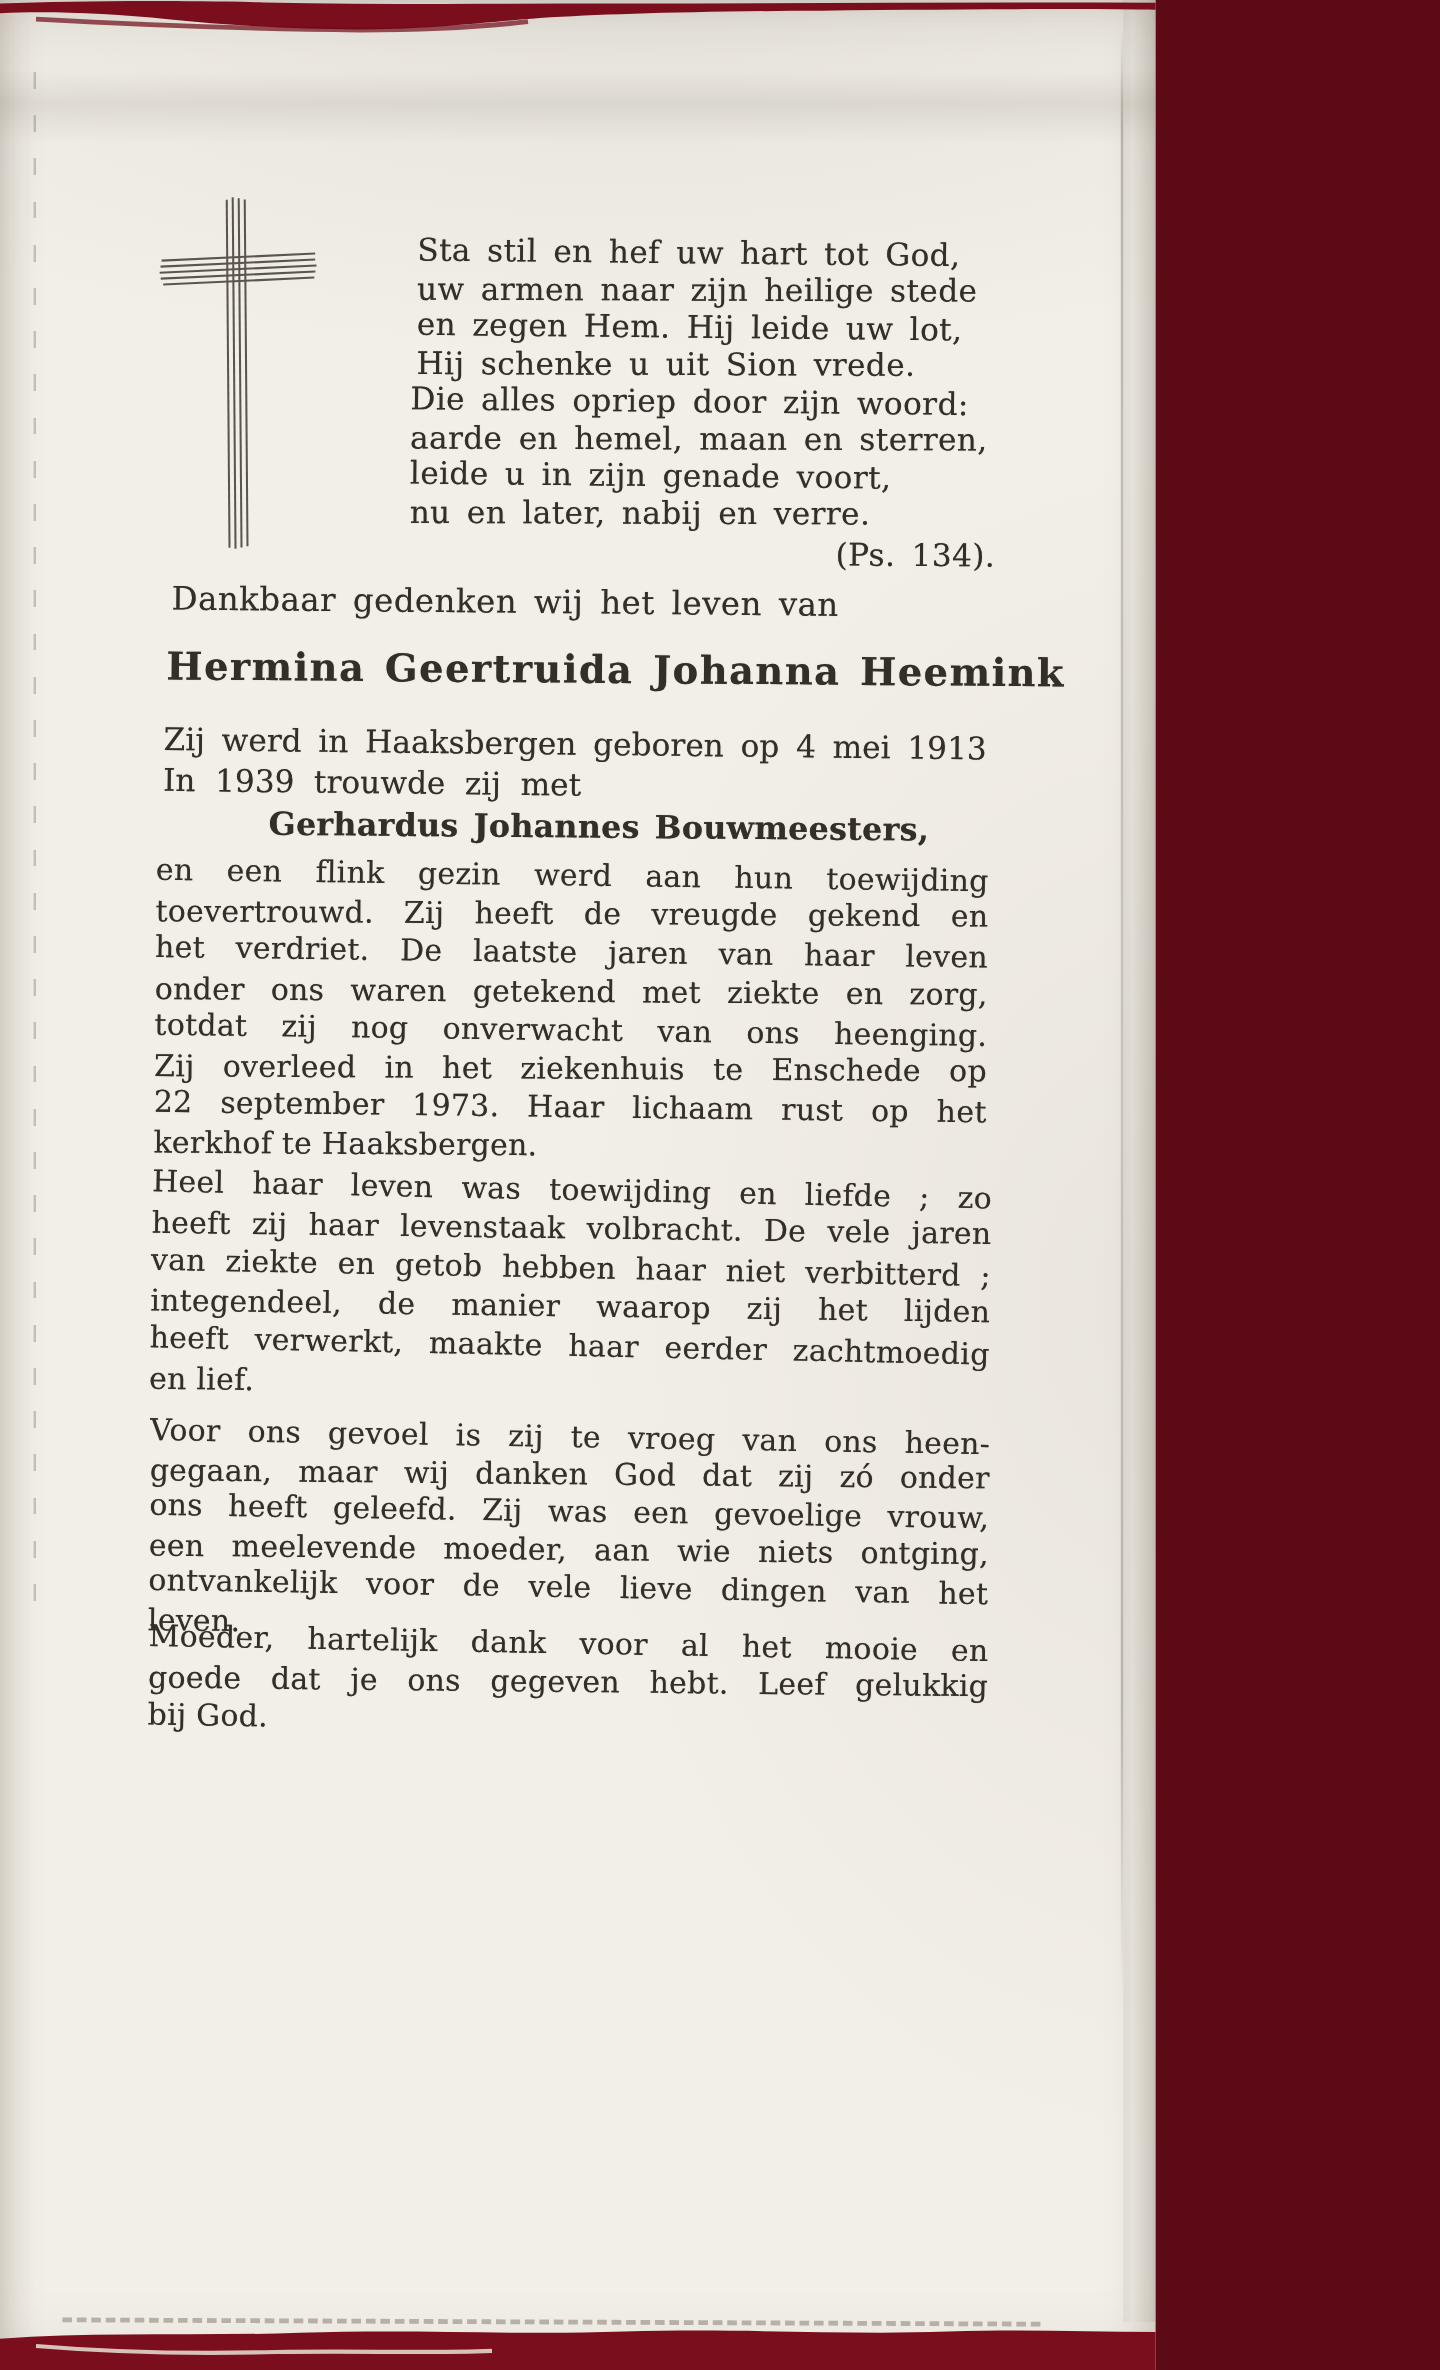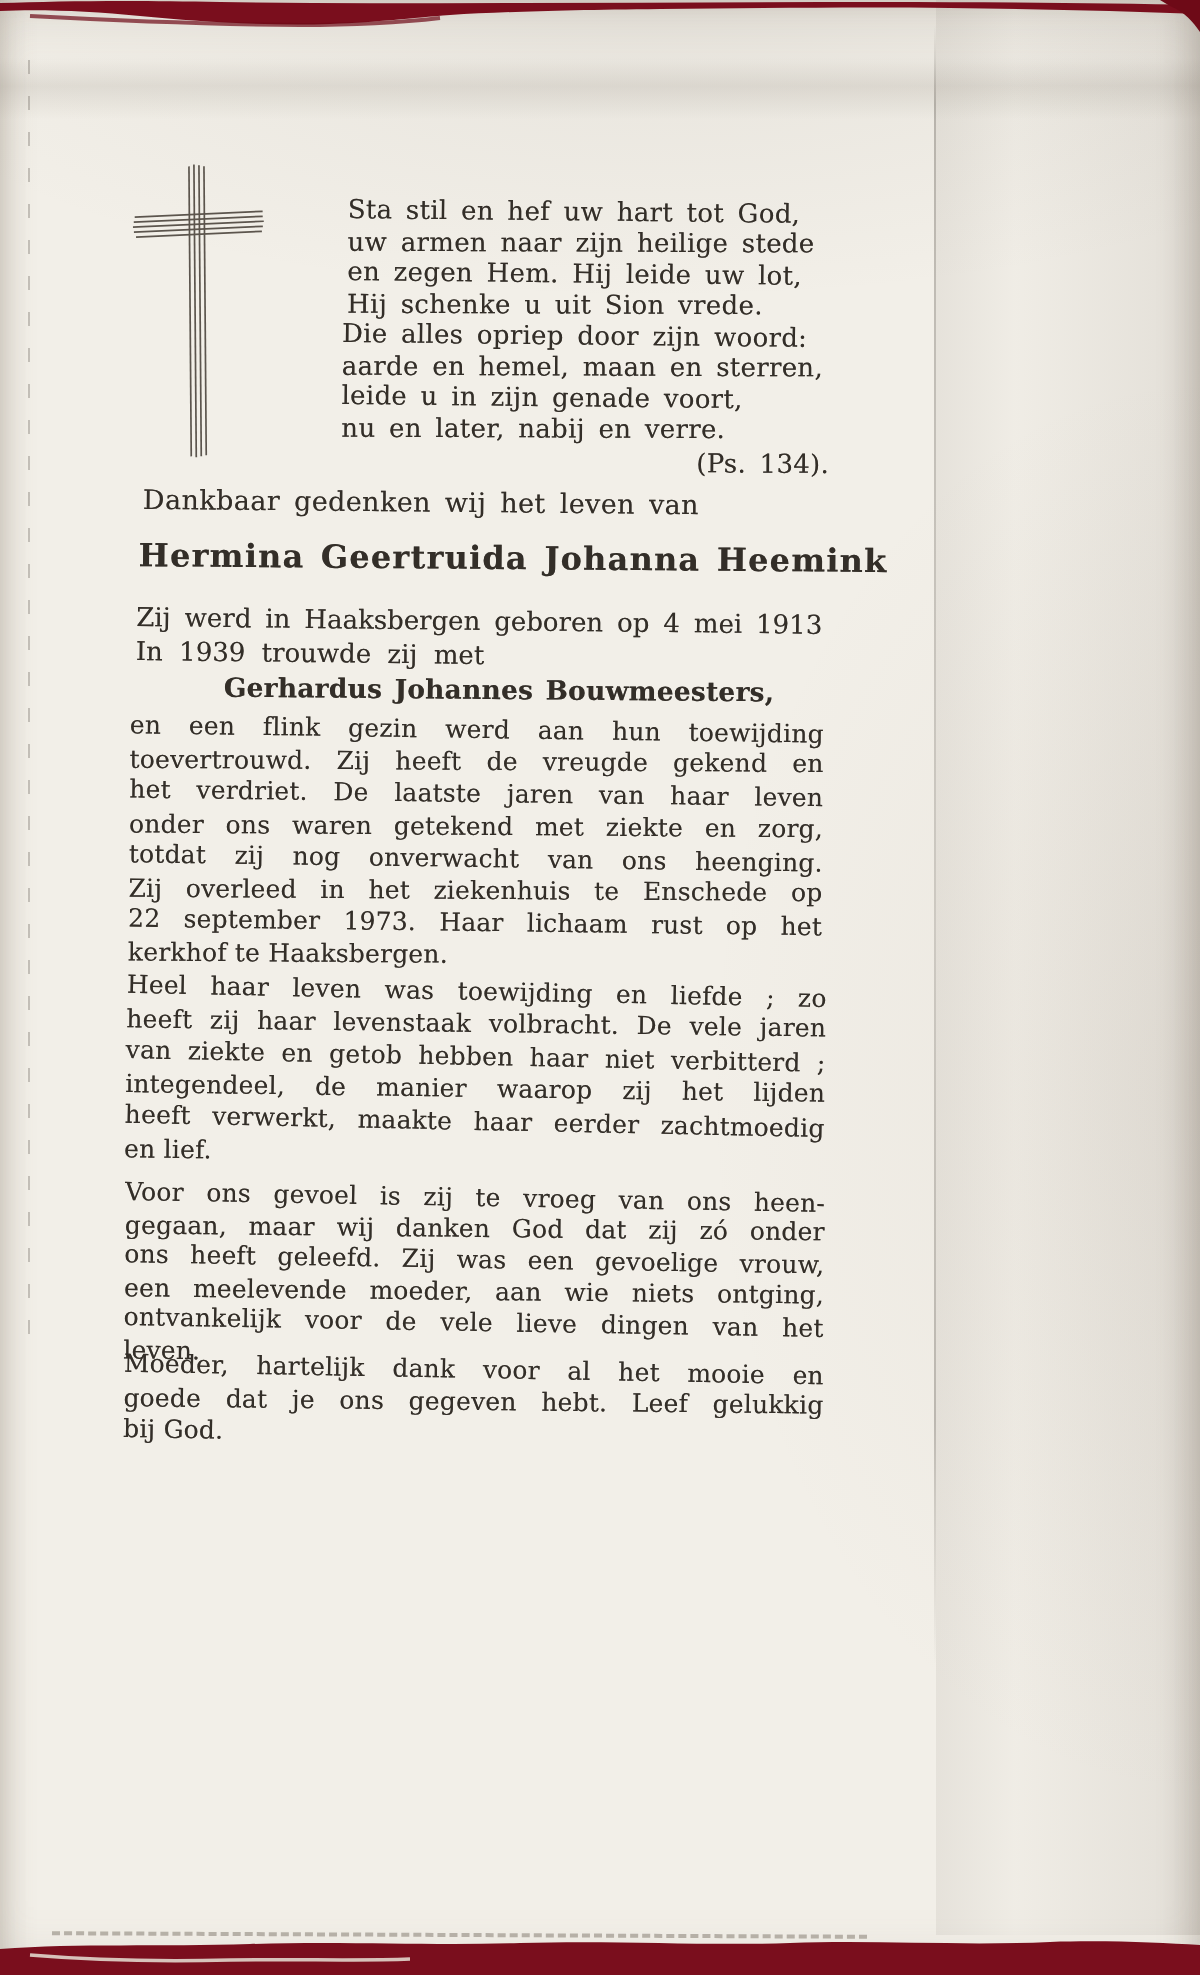--- a/index.html
+++ b/index.html
@@ -1,18 +1,18 @@
 <!DOCTYPE html>
 <html><head>
 <meta charset="utf-8">
 <style>
   * { margin:0; padding:0; box-sizing:border-box; }
   html,body { background:#5c0a15; }
   .page {
-    position:relative; width:1200px; height:1975px; overflow:hidden;
+    position:relative; width:963px; height:1975px; overflow:hidden;
     font-family:"DejaVu Serif","Liberation Serif",serif;
     background:
       linear-gradient(180deg, rgba(148,140,128,0) 58px, rgba(148,140,128,0.18) 86px, rgba(148,140,128,0) 120px),
       radial-gradient(1400px 500px at 55% 0%, rgba(135,128,118,0.10), rgba(135,128,118,0) 60%),
       radial-gradient(900px 1300px at 100% 55%, rgba(150,135,120,0.09), rgba(150,135,120,0) 55%),
       #f2efe8;
     box-shadow:
       inset 22px 0 30px -18px rgba(125,112,98,0.35),
       inset -26px 0 36px -20px rgba(125,112,98,0.30),
       inset 0 34px 55px -32px rgba(125,112,98,0.28),

